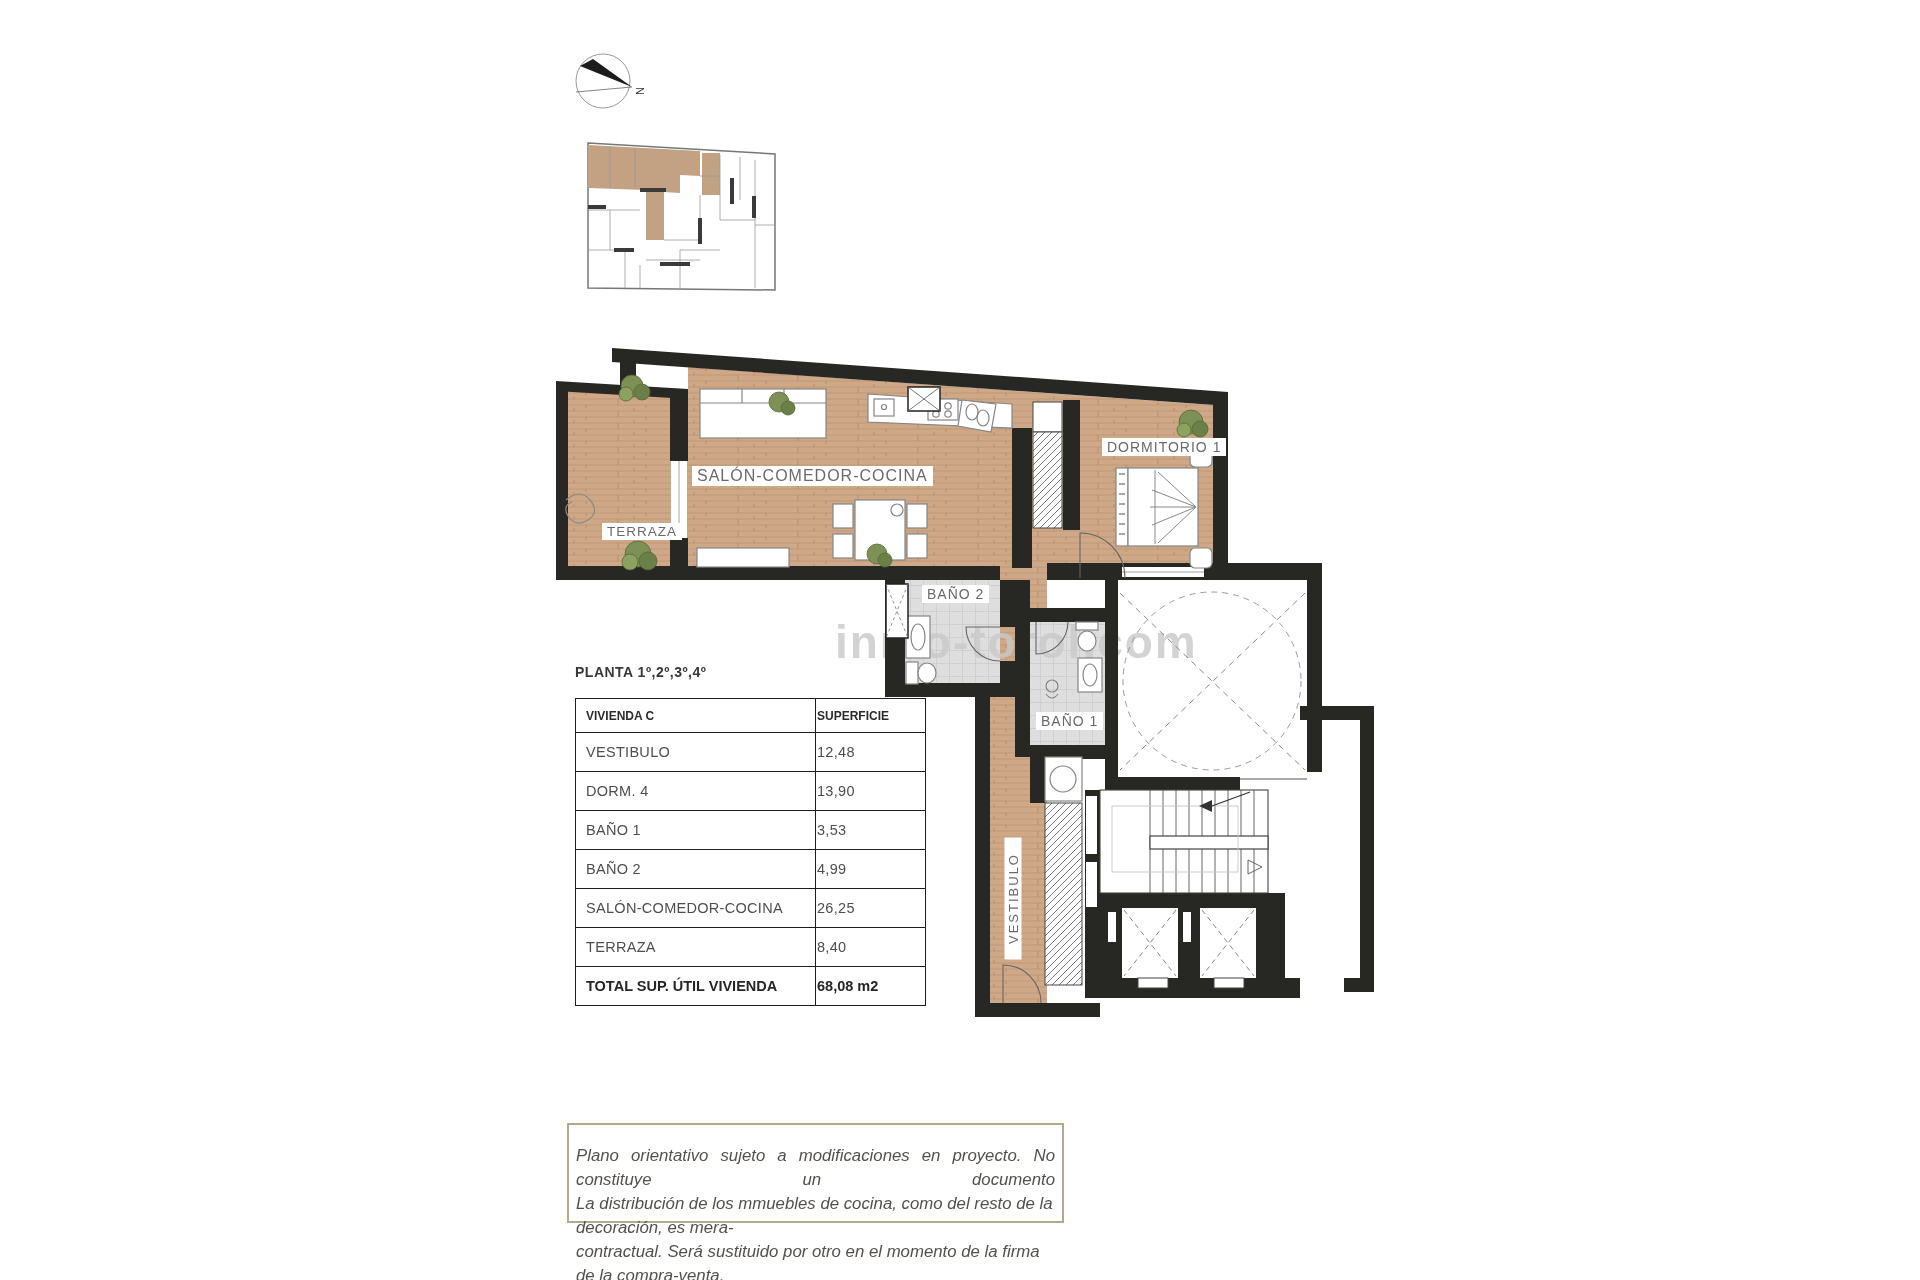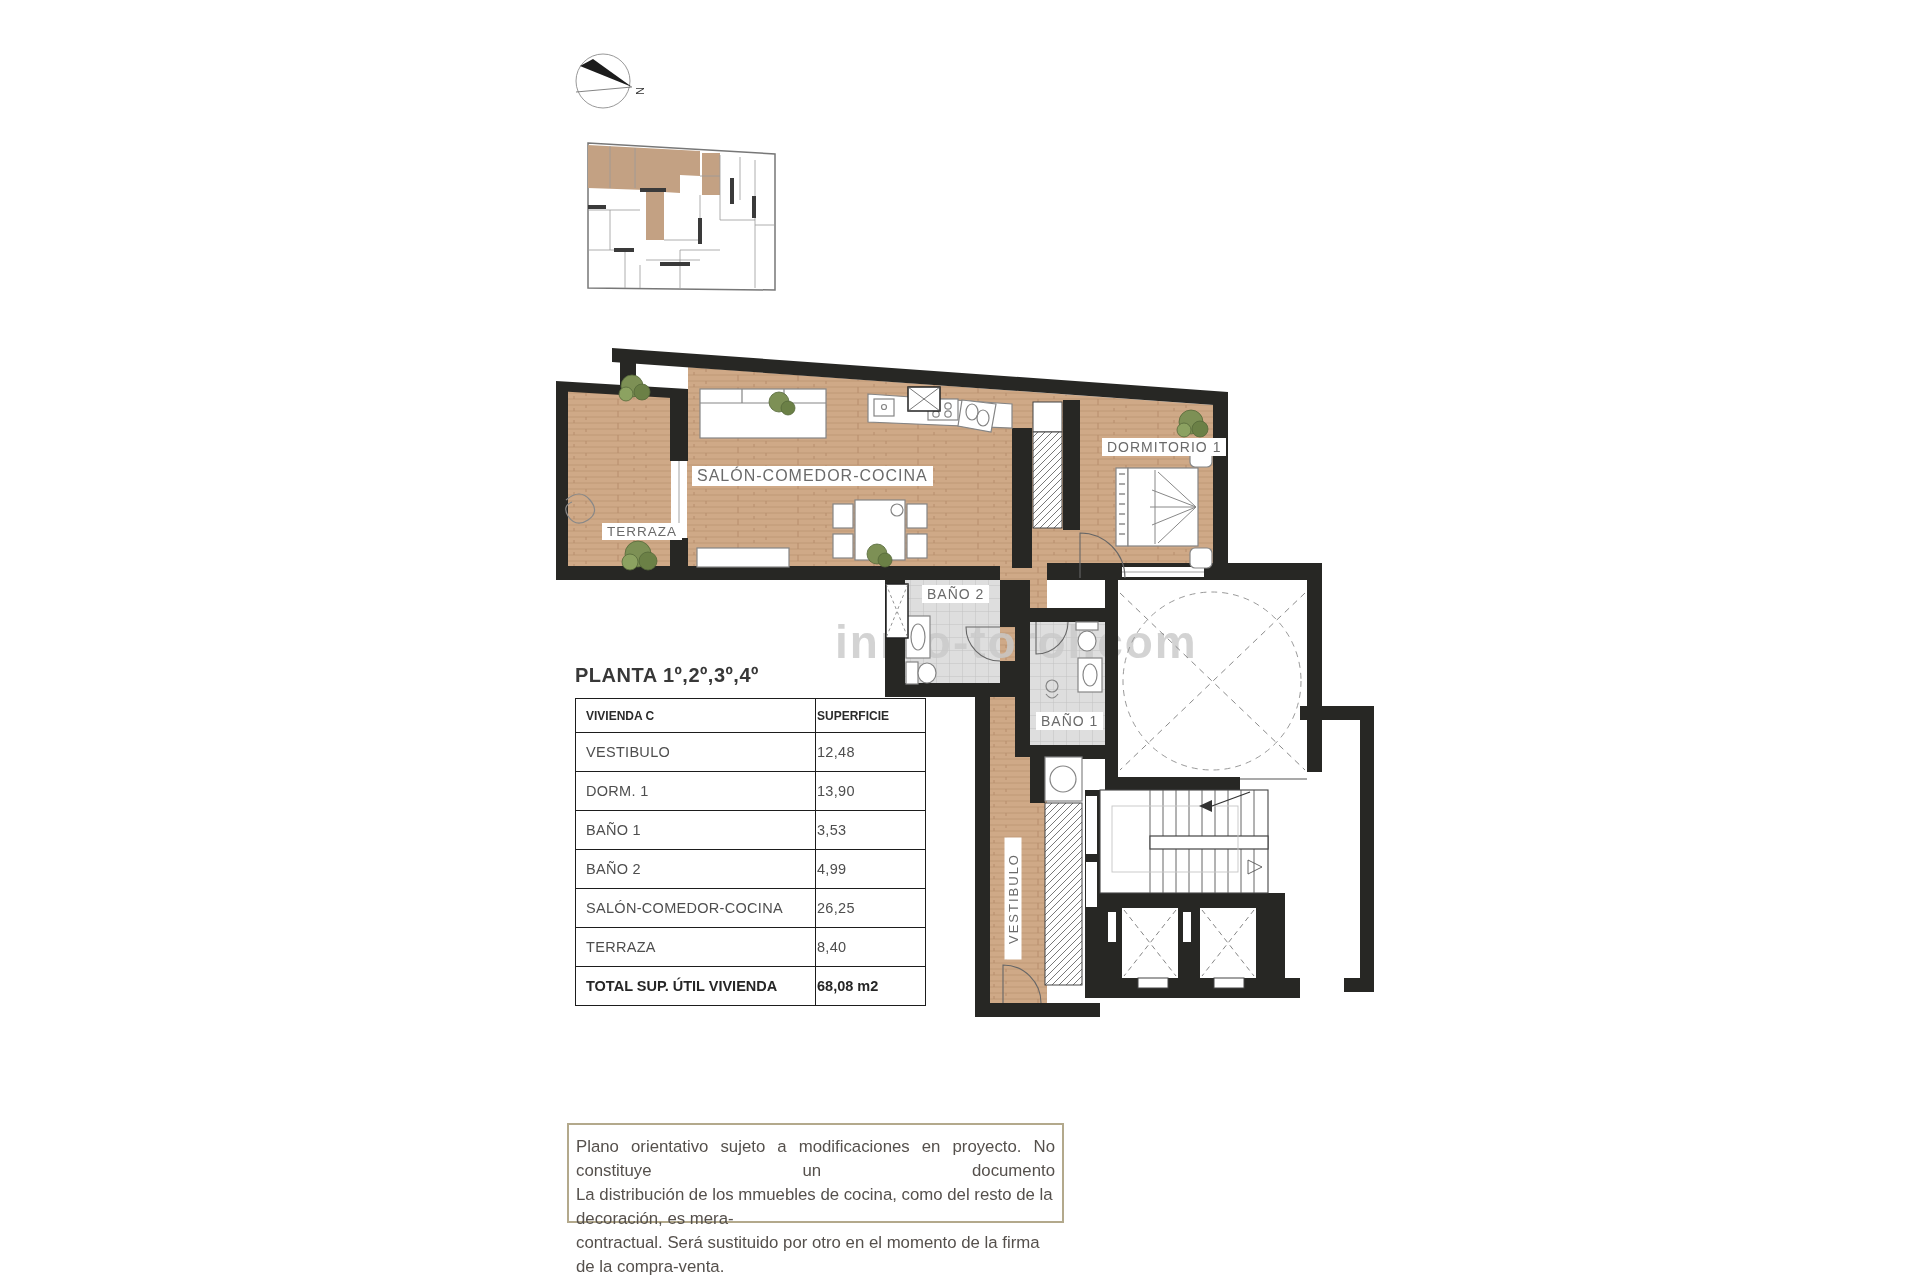--- a/index.html
+++ b/index.html
@@ -8,35 +8,35 @@
   svg{position:absolute;left:0;top:0;}
   .rlabel{position:absolute;background:#fff;color:#6a6a6a;letter-spacing:1px;
           padding:1px 5px;white-space:nowrap;font-family:"Liberation Sans",sans-serif;}
   #lbl-salon{left:692px;top:466px;font-size:16px;}
   #lbl-terraza{left:602px;top:523px;font-size:13.5px;}
   #lbl-dorm{left:1102px;top:438px;font-size:14px;}
   #lbl-bano2{left:922px;top:585px;font-size:14px;}
   #lbl-bano1{left:1036px;top:712px;font-size:14px;}
   #lbl-vest{left:952px;top:890px;width:112px;font-size:13px;transform:rotate(-90deg);
             transform-origin:center;text-align:center;letter-spacing:2px;}
-  #plan-title{position:absolute;left:575px;top:664px;font-size:20px;font-weight:bold;
+  #plan-title{position:absolute;left:575px;top:664px;font-size:14px;font-weight:bold;
               color:#383838;letter-spacing:.5px;}
   #sup-table{position:absolute;left:575px;top:698px;border-collapse:collapse;
              table-layout:fixed;width:335px;}
   #sup-table td{border:1.5px solid #1d1d1d;overflow:hidden;}
   #sup-table tr td:first-child{width:228px;padding-left:10px;}
   #sup-table tr td:last-child{width:107px;text-align:left;}
   .hdr td{font-weight:bold;font-size:12px;color:#2b2b2b;height:31px;}
   .row td{font-size:14.5px;color:#4e4e4e;height:36px;letter-spacing:.3px;}
   .tot td{font-size:14.5px;font-weight:bold;color:#262626;margin-top:29px;}
   .tot1 td{height:36px;}
   .tot2 td{height:43px;line-height:1.25;}
   #disclaimer{position:absolute;left:567px;top:1123px;width:497px;height:100px;
-              box-sizing:border-box;border:2px solid #b3a98c;padding:10px 7px;
-              font-size:16.8px;line-height:24px;color:#55504c;}
+              box-sizing:border-box;border:2px solid #b3a98c;padding:19px 7px;
+              font-size:16.8px;line-height:24px;color:#55504c;font-style:italic;}
   #disclaimer .l1{text-align:justify;text-align-last:justify;}
 </style>
 </head>
 <body>
 
 <svg width="1920" height="1280" viewBox="0 0 1920 1280">
   <defs>
     <pattern id="wood" width="60" height="12" patternUnits="userSpaceOnUse">
       <rect width="60" height="12" fill="#cfa987"></rect>
       <path d="M0 3H60 M0 9H60" stroke="#c09a76" stroke-width="1"></path>
@@ -269,21 +269,21 @@
   <tbody>
       <tr class="hdr">
     <td>VIVIENDA C</td>
     <td>SUPERFICIE</td>
   </tr>
   <tr class="row">
     <td>VESTIBULO</td>
     <td>12,48</td>
   </tr>
   <tr class="row">
-    <td>DORM. 1</td>
+    <td>DORM. 4</td>
     <td>13,90</td>
   </tr>
   <tr class="row">
     <td>BAÑO 1</td>
     <td>3,53</td>
   </tr>
   <tr class="row">
     <td>BAÑO 2</td>
     <td>4,99</td>
   </tr>

